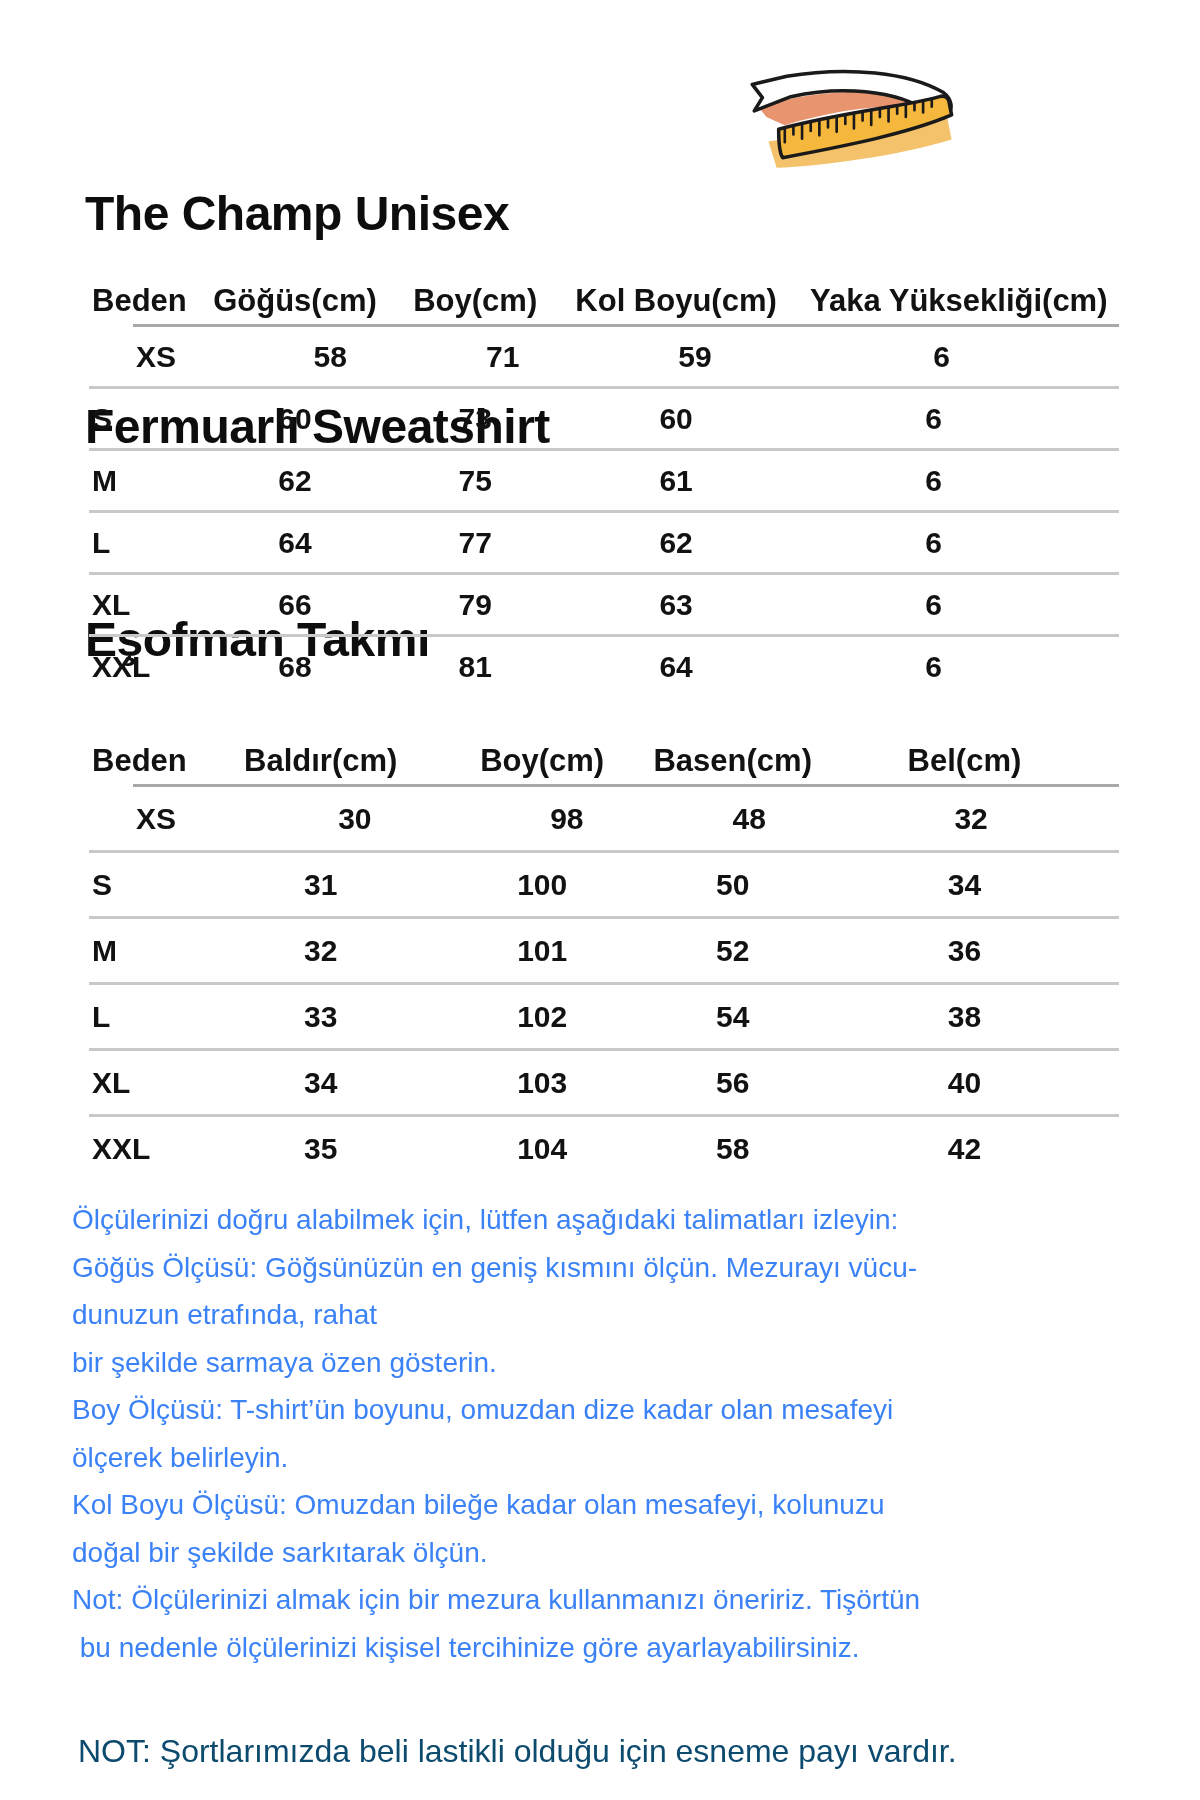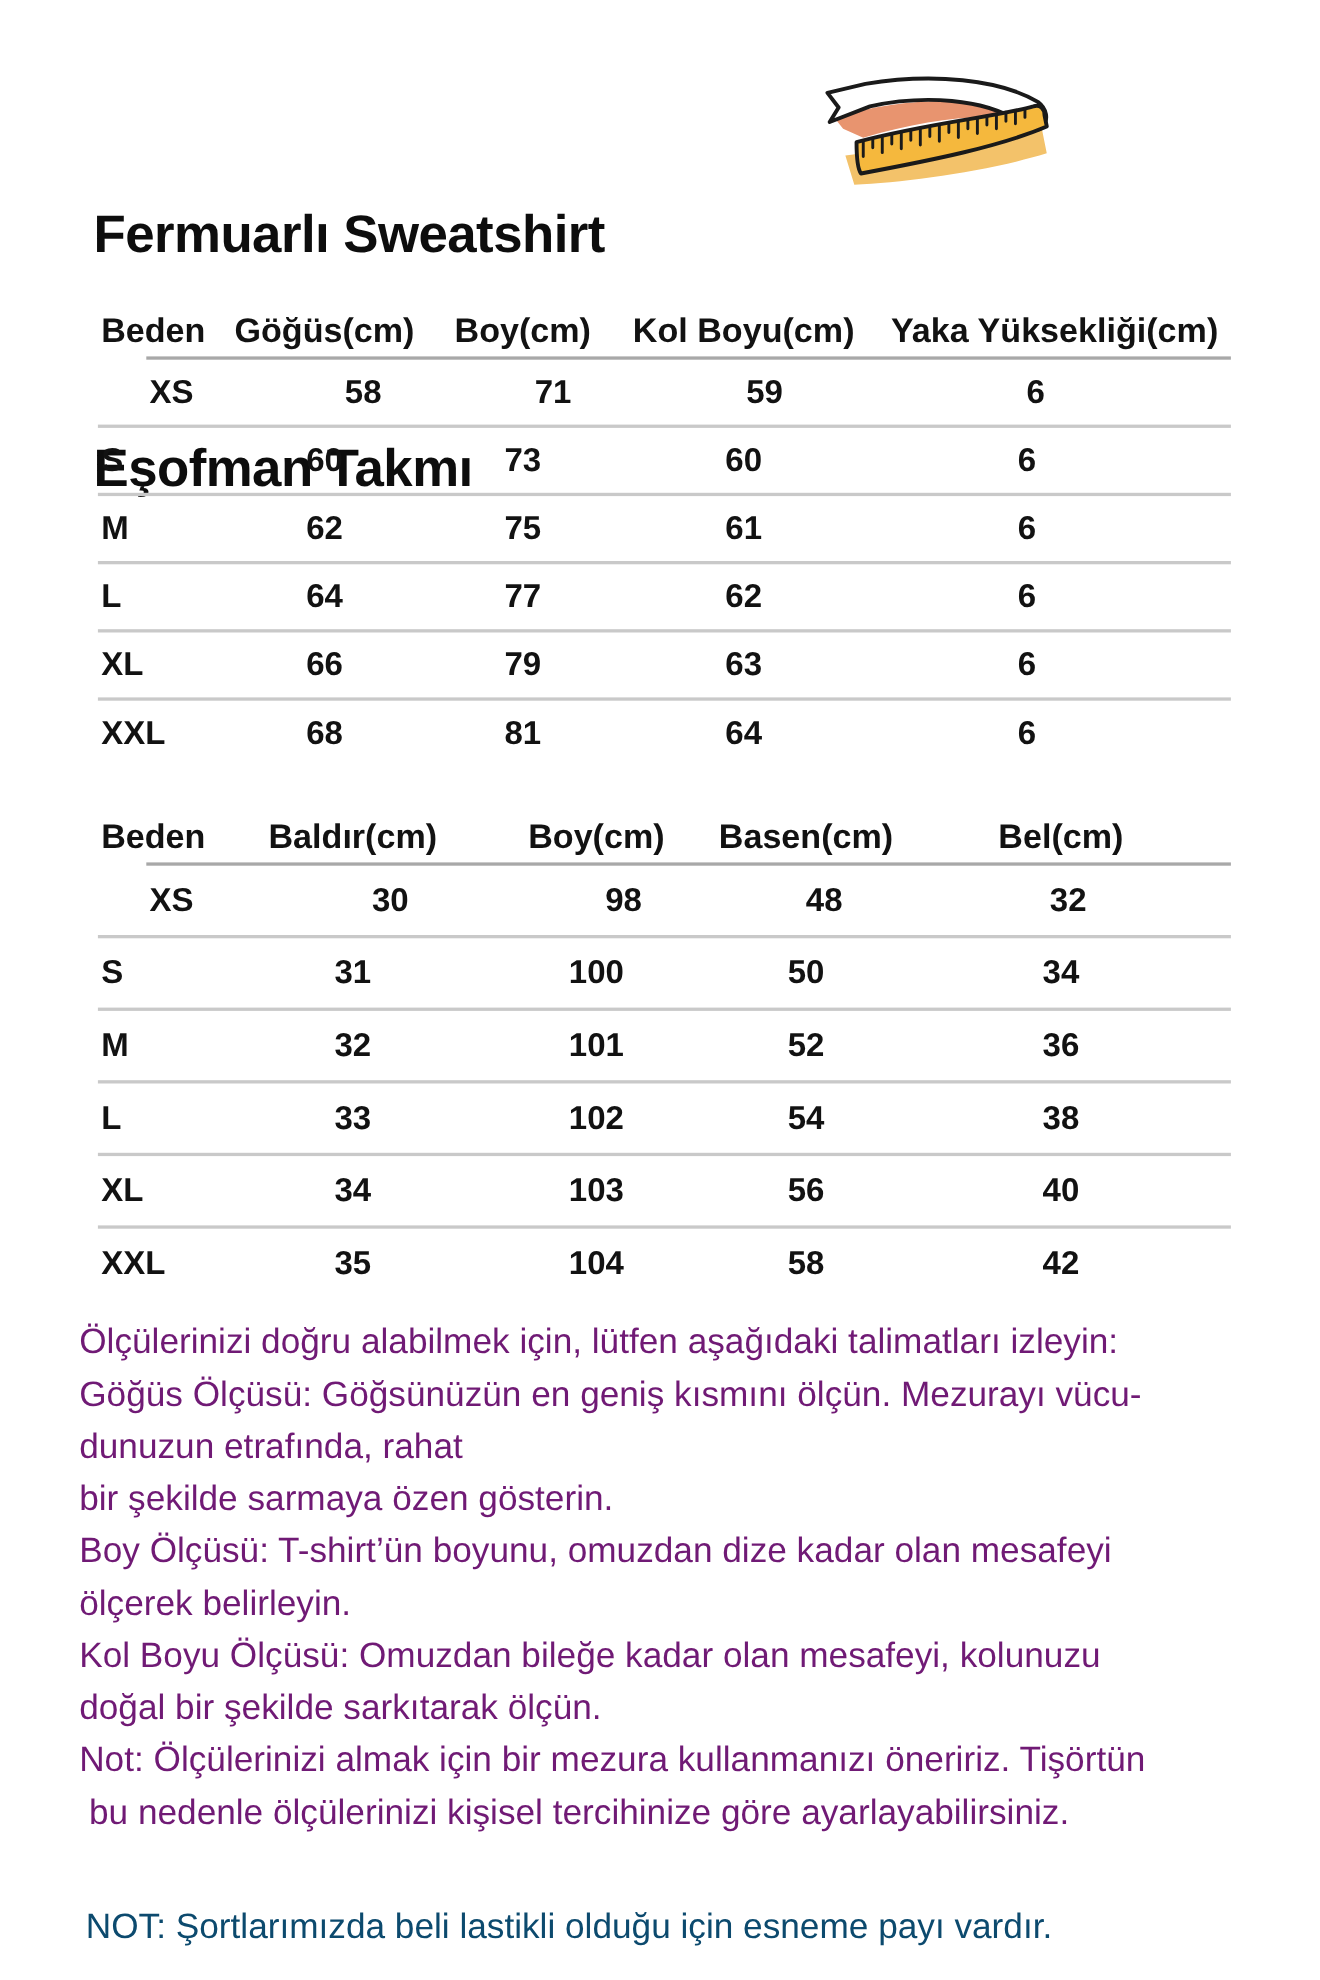--- a/index.html
+++ b/index.html
@@ -25,33 +25,34 @@
   .t-row.header { height:46px; font-size:31px; }
   .t-row.data { height:62px; font-size:30px; }
   .t2 .t-row.data { height:66px; }
   .t-row.data { border-top:3px solid #c9c9c9; }
   .t-row.data.first { border-top:3px solid #a8a8a8;margin-left:44px; }
   .cell { text-align:center; font-weight:bold; color:#121212; white-space:nowrap; }
   .cell.size-col { text-align:left; padding-left:3px; }
 
   .instructions {
     position:absolute; left:72px; top:1196px; width:1120px;
-    font-size:32px; line-height:47.5px; color:#701a75;
+    font-size:28px; line-height:47.5px; color:#3b82f6;
   }
   .instr-line { white-space:pre; }
 
   .bottom-note {
     position:absolute; left:78px; top:1733px;
     font-size:32px; white-space:pre;
   }
 </style>
 </head>
 <body>
 
 <div class="page-title">
+  <div>The Champ Unisex</div>
   <div>Fermuarlı Sweatshirt</div>
   <div>Eşofman Takmı</div>
 </div>
 
 <div class="tape-wrap">
   <svg width="265" height="118" viewBox="0 0 260 116" xmlns="http://www.w3.org/2000/svg">
 
     <path d="M62 48 C120 30 190 28 240 44 L246 54 C205 42 150 48 88 66 L70 58 Z" fill="#E8946F" stroke="none"></path>
 
     <path d="M72 82 C130 74 195 64 246 50 L252 80 C200 96 125 106 80 108 Z" fill="#F3C26A" stroke="none"></path>

